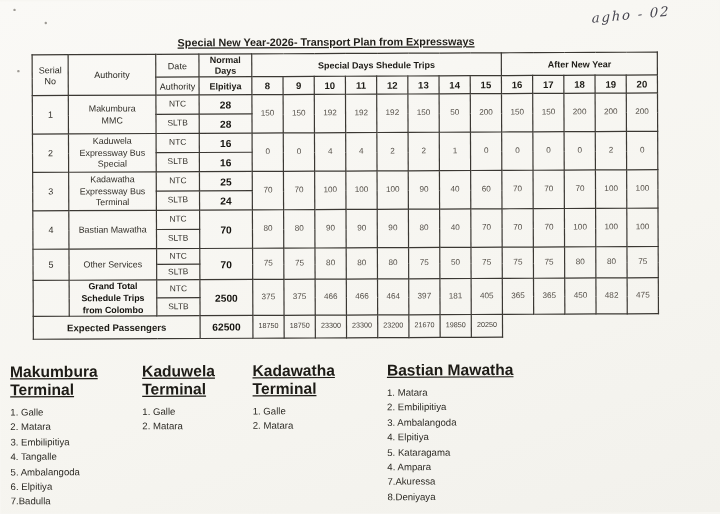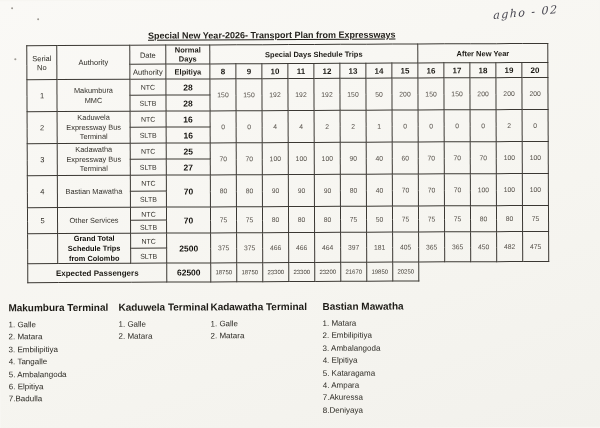--- a/index.html
+++ b/index.html
@@ -62,21 +62,21 @@
   .sep{border-left:2px solid #33302a;}  
   .sepr{border-right:2px solid #33302a;} 
   td.void{border:none;}
   
   .lists{position:absolute;top:301px;left:0;width:600px;}
   .tcol{position:absolute;top:0;width:108px;}
   .tcol.c0{left:8px;}
   .tcol.c1{left:118px;}
   .tcol.c2{left:210px;}
   .tcol.c3{left:322px;}
-  .list-title{font-size:10px;font-weight:bold;color:#1d1b16;margin-bottom:7px;}
+  .list-title{font-size:13px;font-weight:bold;text-decoration:underline;color:#1d1b16;margin-bottom:7px;}
   .list-item{font-size:8px;color:#2b2923;margin-bottom:3.4px;}
 </style>
 </head>
 <body>
 
 <div class="page">
 
   <div class="speck" style="left:12px;top:6px;width:2px;height:2px;"></div>
   <div class="speck" style="left:38px;top:17px;width:2px;height:2px;"></div>
   <div class="speck" style="left:15px;top:57px;width:2px;height:1.5px;"></div>
@@ -156,21 +156,21 @@
       </tr>
       <tr class="r16">
         <td class="auth">SLTB</td>
         <td class="sched sepr">28</td>
       </tr>
 
       <tr class="r16">
         <td rowspan="2" class="serial bl2">2</td>
         <td rowspan="2" class="corridor">Kaduwela
 Expressway Bus
-Terminal</td>
+Special</td>
         <td class="auth">NTC</td>
         <td class="sched sepr">16</td>
         <td rowspan="2" class="num">0</td>
         <td rowspan="2" class="num">0</td>
         <td rowspan="2" class="num">4</td>
         <td rowspan="2" class="num">4</td>
         <td rowspan="2" class="num">2</td>
         <td rowspan="2" class="num">2</td>
         <td rowspan="2" class="num">1</td>
         <td rowspan="2" class="num">0</td>
@@ -201,21 +201,21 @@
         <td rowspan="2" class="num">40</td>
         <td rowspan="2" class="num">60</td>
         <td rowspan="2" class="num sep">70</td>
         <td rowspan="2" class="num">70</td>
         <td rowspan="2" class="num">70</td>
         <td rowspan="2" class="num">100</td>
         <td rowspan="2" class="num br2">100</td>
       </tr>
       <tr class="r16">
         <td class="auth">SLTB</td>
-        <td class="sched sepr">27</td>
+        <td class="sched sepr">24</td>
       </tr>
 
       <tr class="r16">
         <td rowspan="2" class="serial bl2">4</td>
         <td rowspan="2" class="corridor">Bastian Mawatha</td>
         <td class="auth">NTC</td>
         <td rowspan="2" class="sched sepr">70</td>
         <td rowspan="2" class="num">80</td>
         <td rowspan="2" class="num">80</td>
         <td rowspan="2" class="num">90</td>

